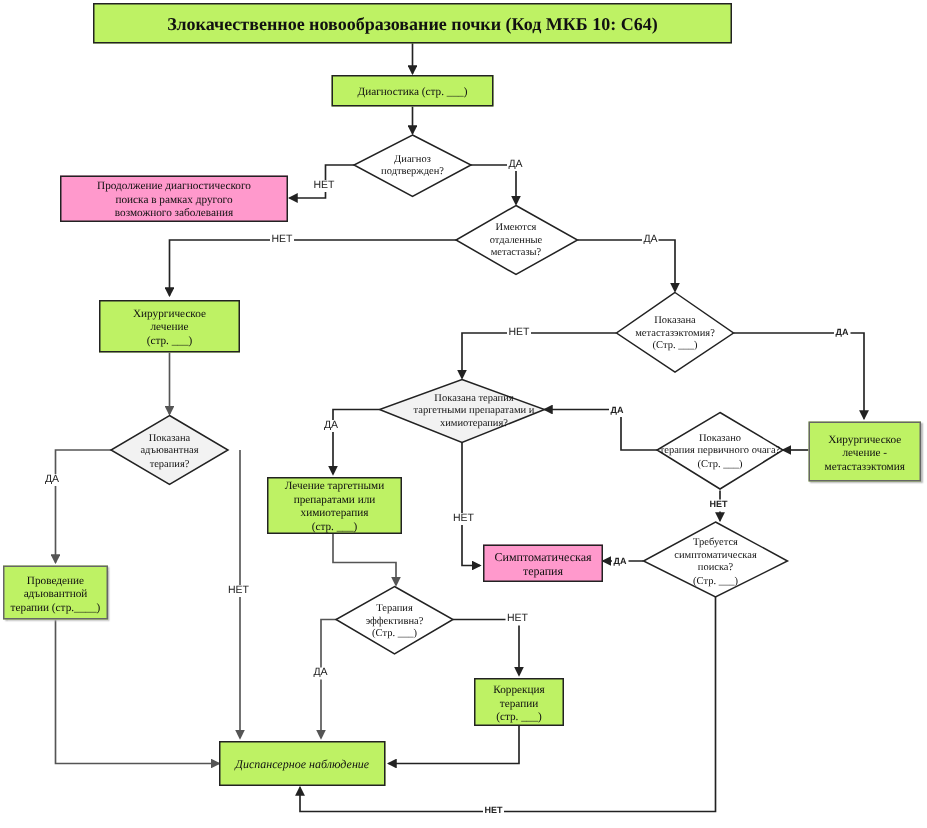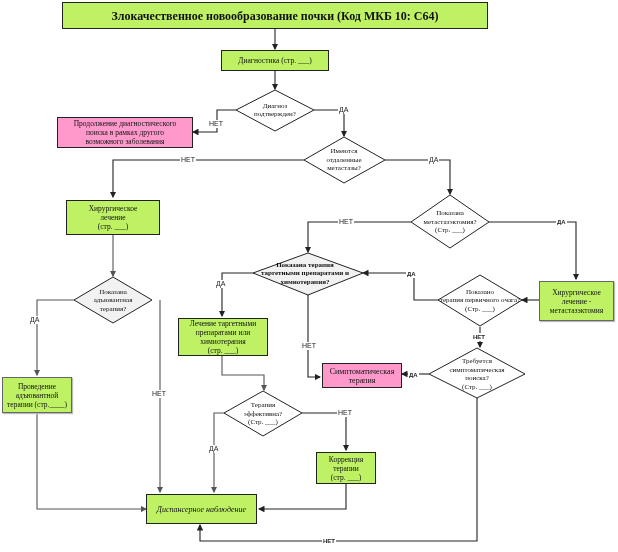--- a/index.html
+++ b/index.html
@@ -91,21 +91,21 @@
     <polygon points="113,277 152,300 113,323 74,300" fill="#f2f2f2"></polygon>
     <polygon points="477,348 525,374 477,398 429,374"></polygon>
     <polygon points="263,391 302,413 263,436 224,413"></polygon>
   </g>
 </svg>
 
 <div class="box thick title" style="left:62px;top:2px;width:426px;height:27px;">Злокачественное новообразование почки (Код МКБ 10: C64)</div>
 
 <div class="box thick" style="left:221px;top:50px;width:108px;height:21px;">Диагностика (стр. ___)</div>
 
-<div class="box pink" style="left:57px;top:117px;width:136px;height:31px;font-size:7.5px;">Продолжение диагностического
+<div class="box pink" style="left:40px;top:117px;width:152px;height:31px;font-size:7.5px;">Продолжение диагностического
 поиска в рамках другого
 возможного заболевания</div>
 
 <div class="box thick" style="left:66px;top:200px;width:94px;height:35px;">Хирургическое
 лечение
 (стр. ___)</div>
 
 <div class="box gray" style="left:539px;top:281px;width:75px;height:40px;">Хирургическое
 лечение -
 метастазэктомия</div>
@@ -129,21 +129,21 @@
 <div class="box thick" style="left:146px;top:494px;width:111px;height:30px;font-size:8px;font-style:italic;">Диспансерное наблюдение</div>
 
 <div class="dtext" style="left:240px;top:98px;width:70px;height:24px;">Диагноз
 подтвержден?</div>
 <div class="dtext" style="left:309px;top:146px;width:70px;height:28px;">Имеются
 отдаленные
 метастазы?</div>
 <div class="dtext" style="left:412px;top:208px;width:76px;height:28px;">Показана
 метастазэктомия?
 (Стр. ___)</div>
-<div class="dtext" style="left:253px;top:260px;width:104px;height:27px;font-weight:bold;">Показана терапия
+<div class="dtext" style="left:264px;top:260px;width:104px;height:27px;">Показана терапия
 таргетными препаратами и
 химиотерапия?</div>
 <div class="dtext" style="left:432px;top:287px;width:96px;height:27px;">Показано
 терапия первичного очага?
 (Стр. ___)</div>
 <div class="dtext" style="left:80px;top:287px;width:66px;height:27px;">Показана
 адъювантная
 терапия?</div>
 <div class="dtext" style="left:432px;top:357px;width:90px;height:34px;">Требуется
 симптоматическая

